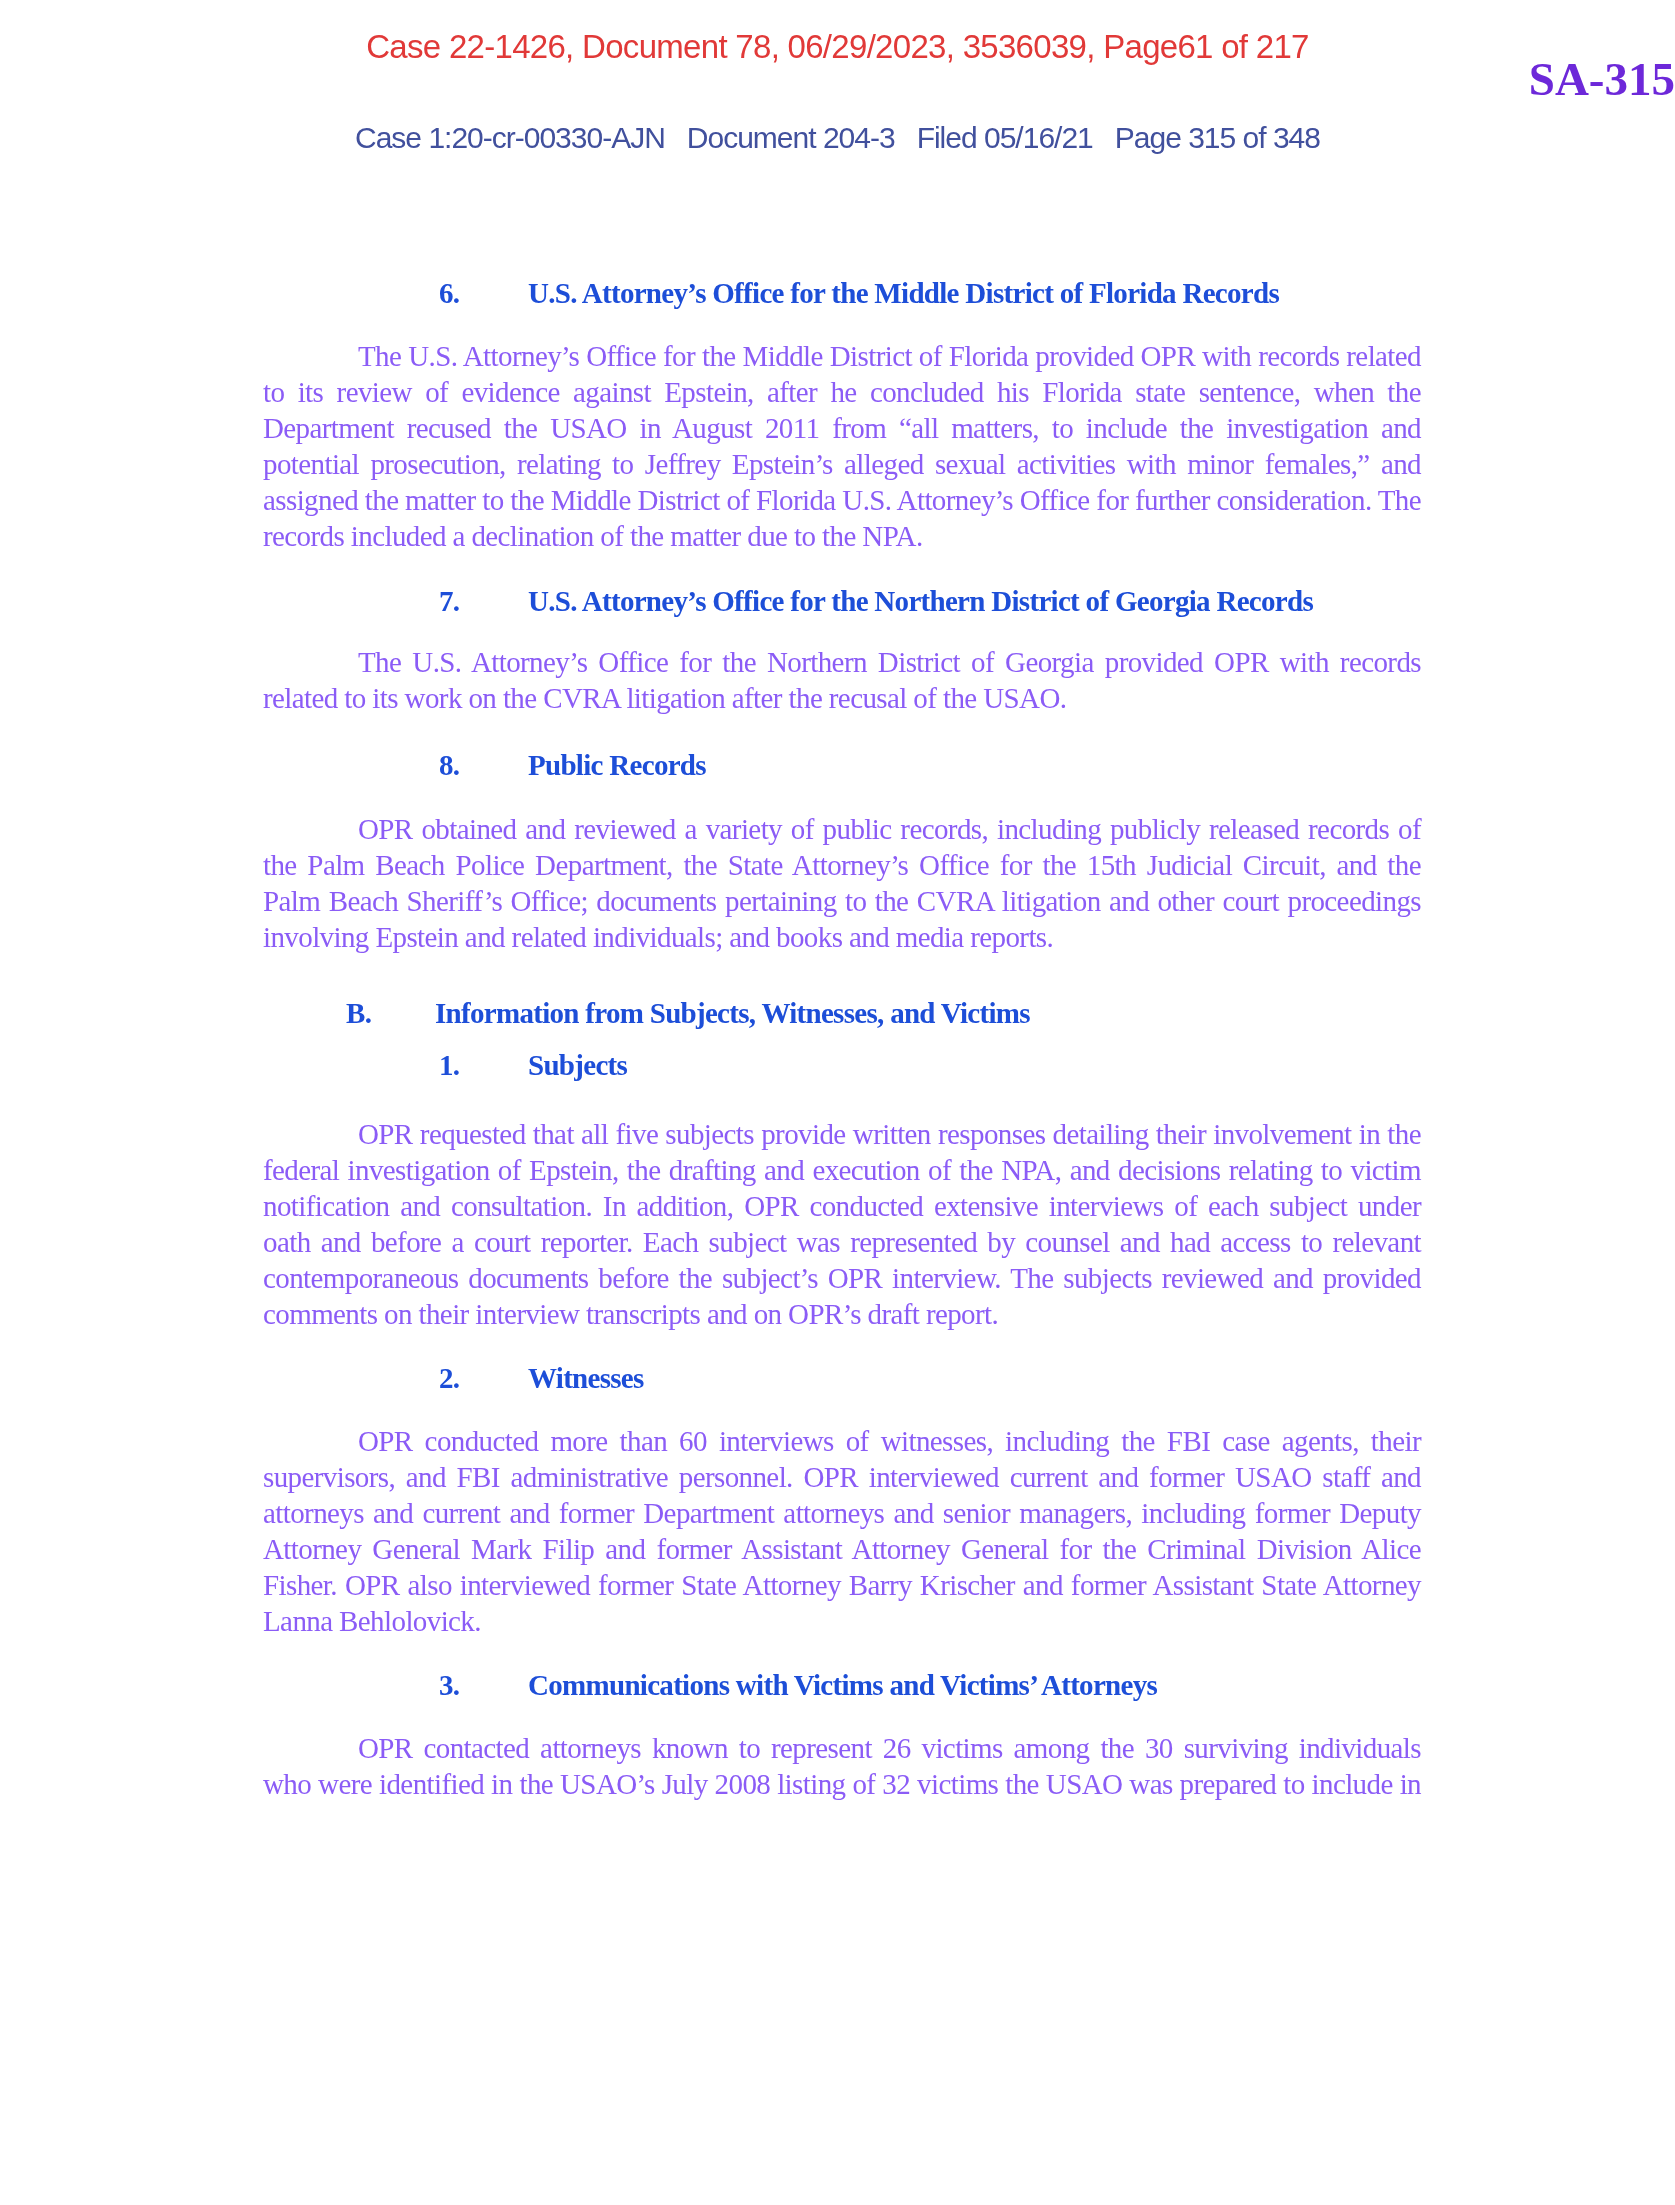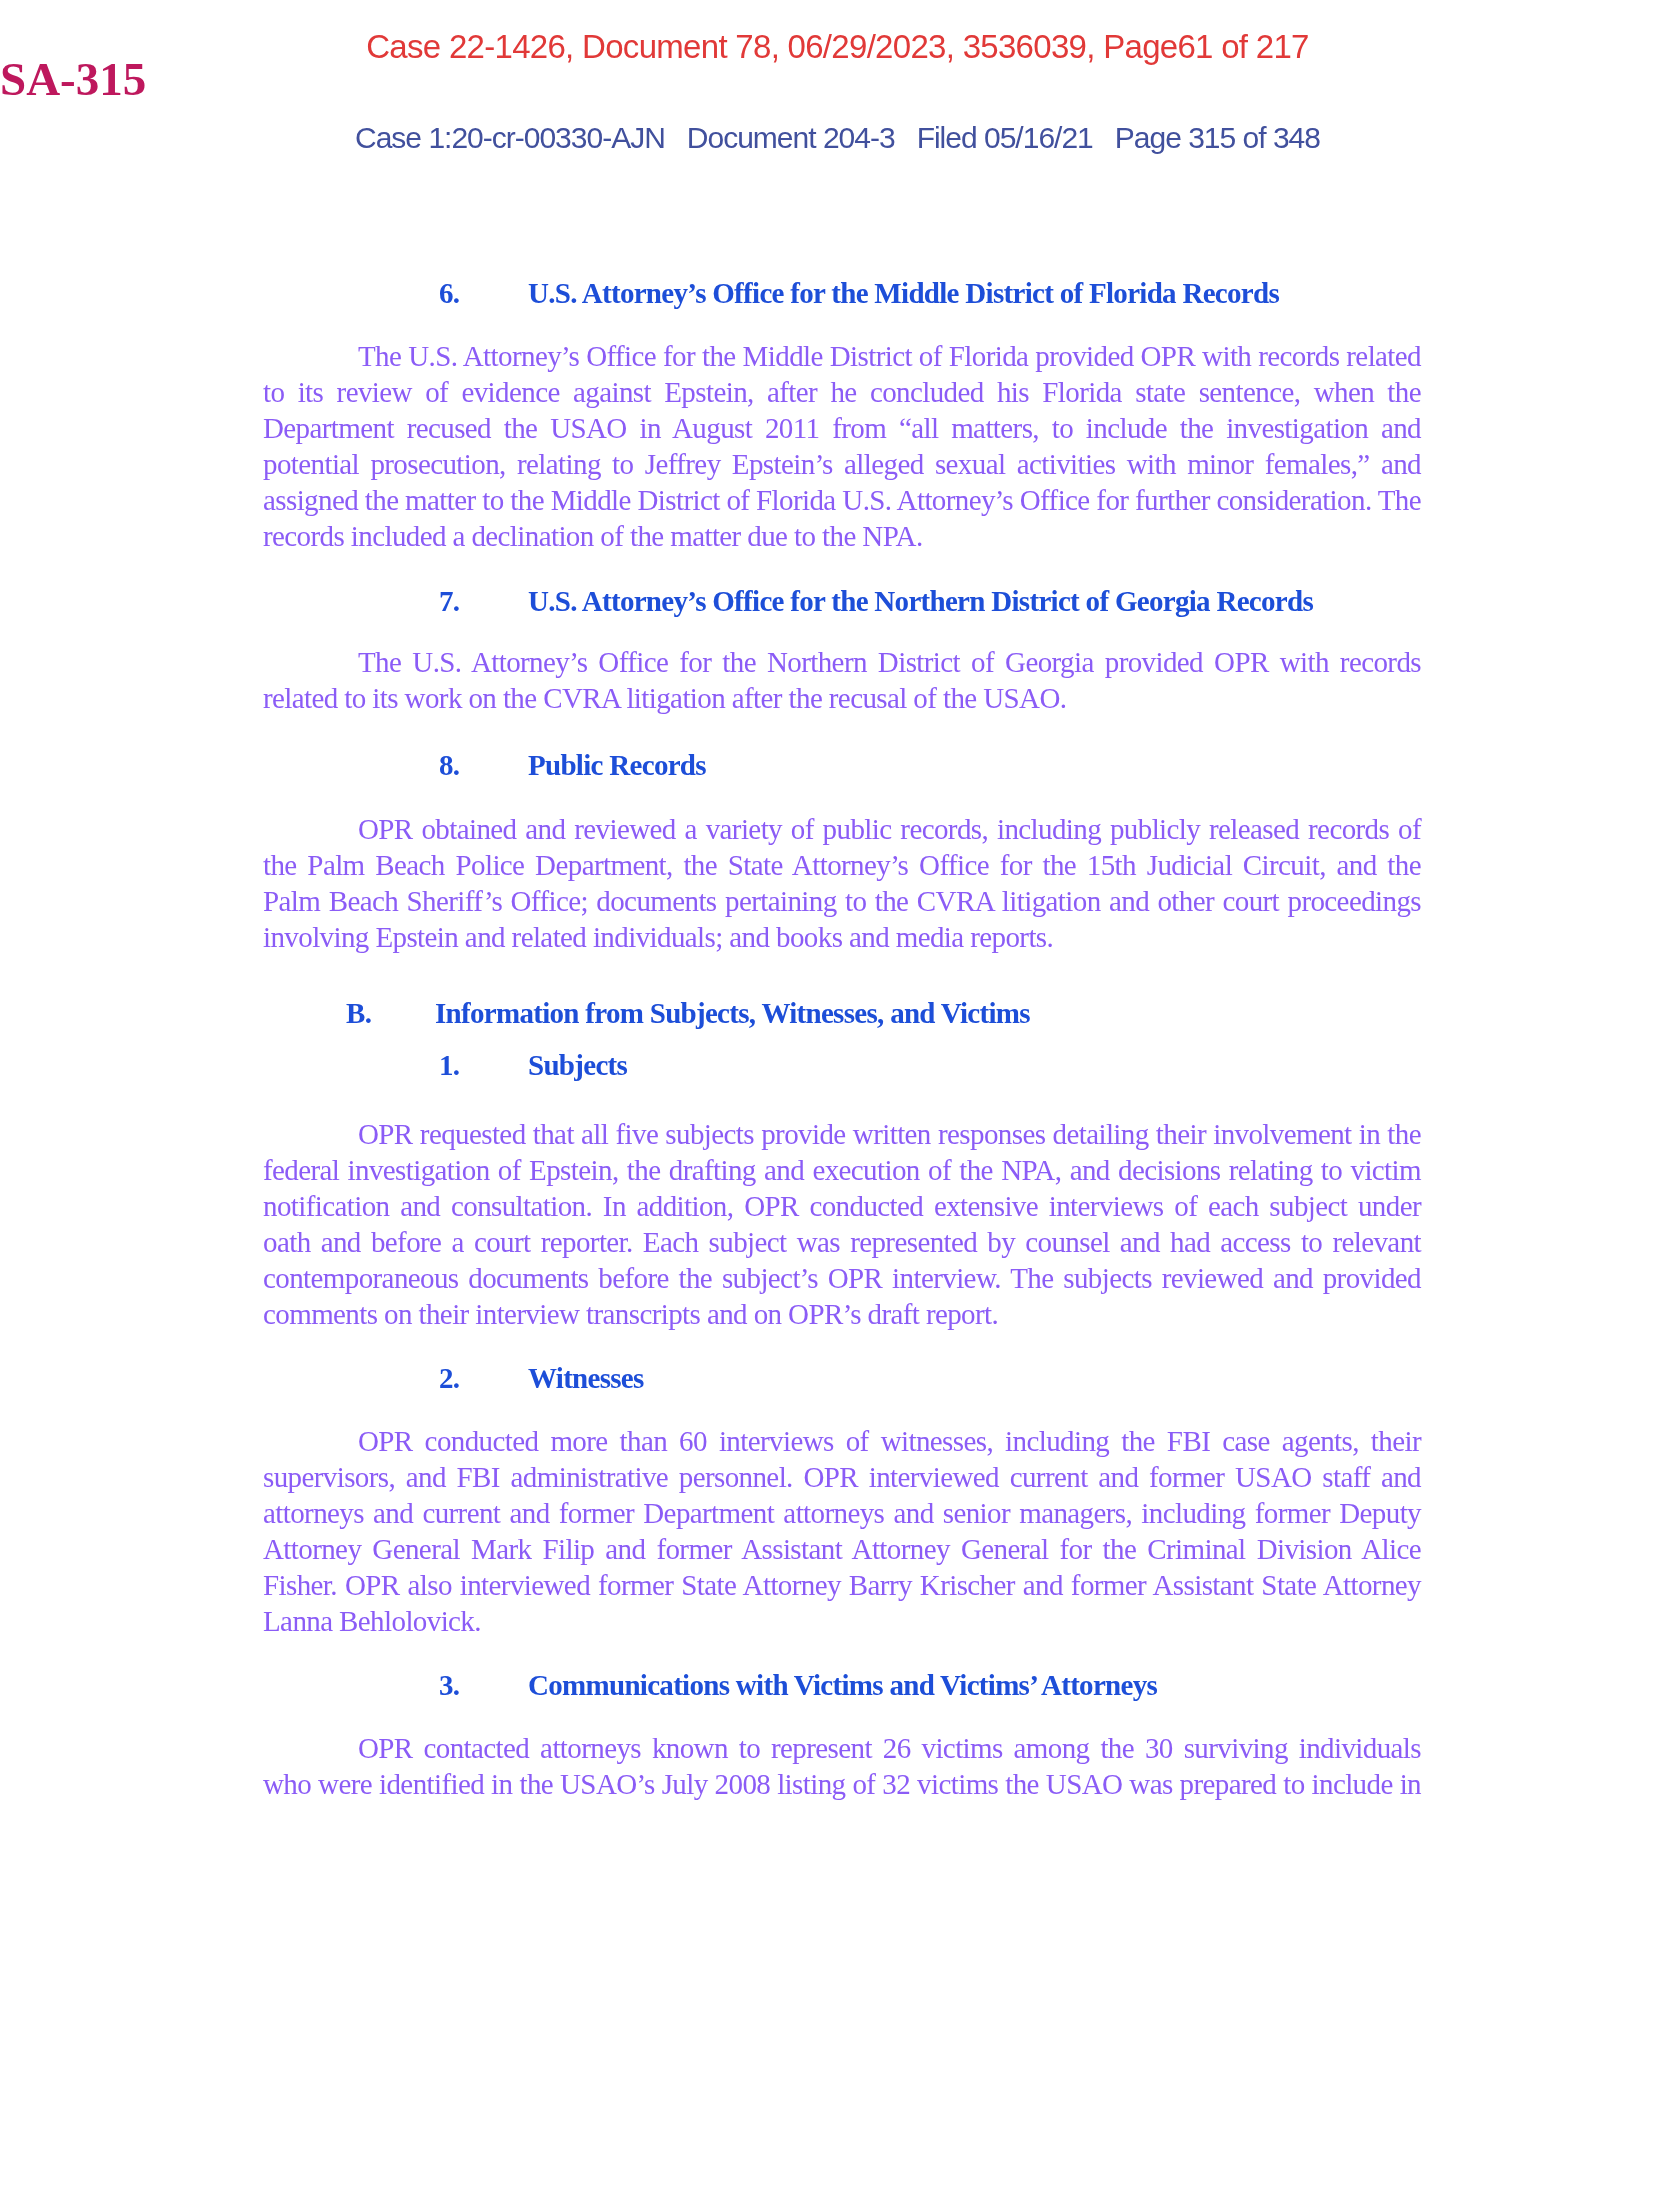--- a/index.html
+++ b/index.html
@@ -6,23 +6,23 @@
   .page {
     position:relative; width:1675px; height:1809px; background:#ffffff;
     font-family:"Liberation Serif", serif; color:#121212; overflow:hidden;
   }
   .stamp-red {
     position:absolute; top:29px; left:0; width:100%; text-align:center;
     font-family:"Liberation Sans", sans-serif; font-size:33px; line-height:36px;
     letter-spacing:-0.7px; color:var(--stamp-red, #e13938); white-space:pre;
   }
   .appendix-label {
-    position:absolute; top:53px; left:0; width:100%; text-align:left;
+    position:absolute; top:53px; left:0; width:100%; text-align:right;
     font-family:"Liberation Serif", serif; font-weight:bold; font-size:47px; line-height:53px;
-    color:#be185d;
+    color:#6d28d9;
   }
   .stamp-blue {
     position:absolute; top:120px; left:0; width:100%; text-align:center;
     font-family:"Liberation Sans", sans-serif; font-size:30px; line-height:36px;
     letter-spacing:-1px; color:var(--ecf-blue, #41509d); white-space:pre;
   }
   .content { position:absolute; left:251px; top:275px; width:1182px; }
   .heading {
     font-weight:bold; font-size:29px; line-height:36px;
     letter-spacing:-0.7px; white-space:nowrap; color:#1d4ed8;

